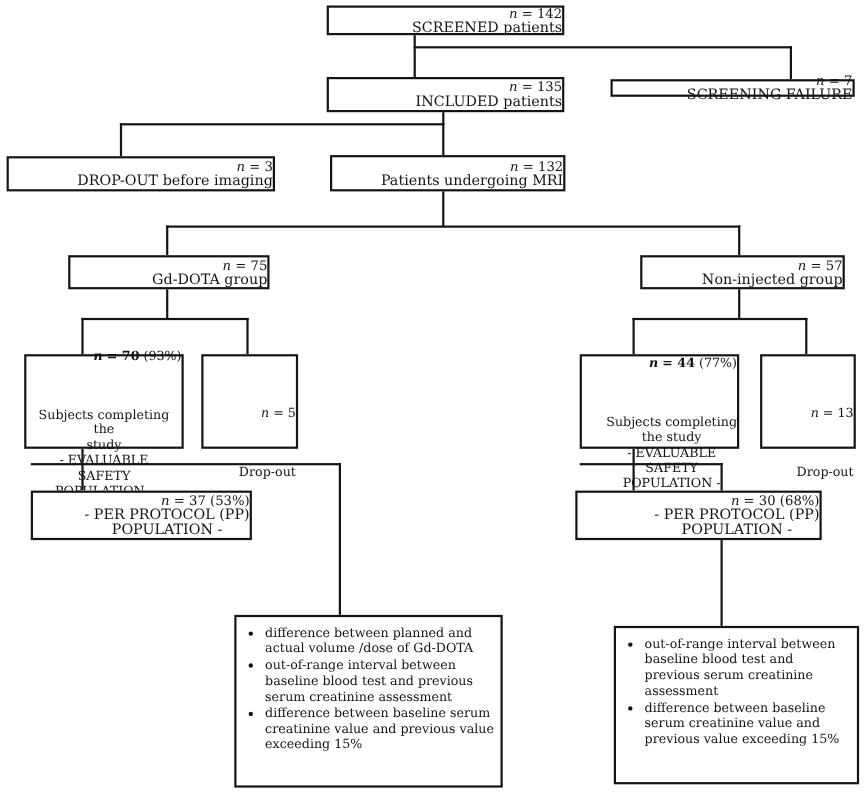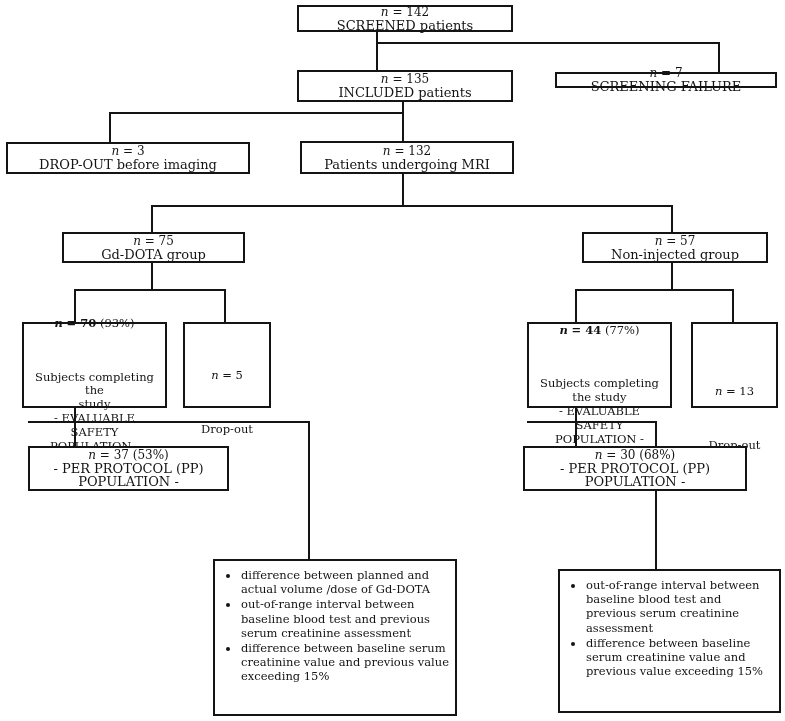--- a/index.html
+++ b/index.html
@@ -4,21 +4,21 @@
 <style>
   html,body{margin:0;padding:0;background:#ffffff;}
   .canvas{
     position:relative;width:785px;height:721px;background:#ffffff;
     font-family:"DejaVu Serif","Liberation Serif",serif;color:#141414;
     overflow:hidden;
   }
   .box{
     position:absolute;border:2px solid #141414;background:#ffffff;
     box-sizing:border-box;display:flex;flex-direction:column;
-    align-items:center;justify-content:center;text-align:center;
+    align-items:flex-end;justify-content:center;text-align:center;
   }
   .count{font-size:12px;line-height:13px;white-space:nowrap;}
   .count .nvar{font-style:italic;}
   .count.bold .nvar,.count.bold .cval{font-weight:bold;}
   .pct{font-weight:normal;}
   .label{font-size:13px;line-height:13px;white-space:pre-line;}
   .small .count,.small .label{font-size:11.5px;line-height:13.8px;margin-top:40px;}
   .hline,.vline{position:absolute;background:#141414;}
   .reasons{
     align-items:flex-start;justify-content:flex-start;text-align:left;
@@ -109,21 +109,21 @@
 
   <div class="box small" style="left:527px;top:322px;width:145px;height:86px">
     <div class="count bold"><i class="nvar">n</i> <span class="cval">= 44</span> <span class="pct">(77%)</span></div>
     <div class="label">Subjects completing
 the study
 - EVALUABLE
 SAFETY
 POPULATION -</div>
   </div>
 
-  <div class="box small" style="left:691px;top:322px;width:87px;height:86px;justify-content:flex-start;padding-top:21px">
+  <div class="box small" style="left:691px;top:322px;width:87px;height:86px;justify-content:flex-start;padding-top:5px">
     <div class="count"><i class="nvar">n</i> <span class="cval">= 13</span></div>
     <div class="label">Drop-out</div>
   </div>
 
   <div class="box" style="left:28px;top:446px;width:201px;height:45px">
     <div class="count"><i class="nvar">n</i> <span class="cval">= 37 (53%)</span></div>
     <div class="label">- PER PROTOCOL (PP)
 POPULATION -</div>
   </div>
 

